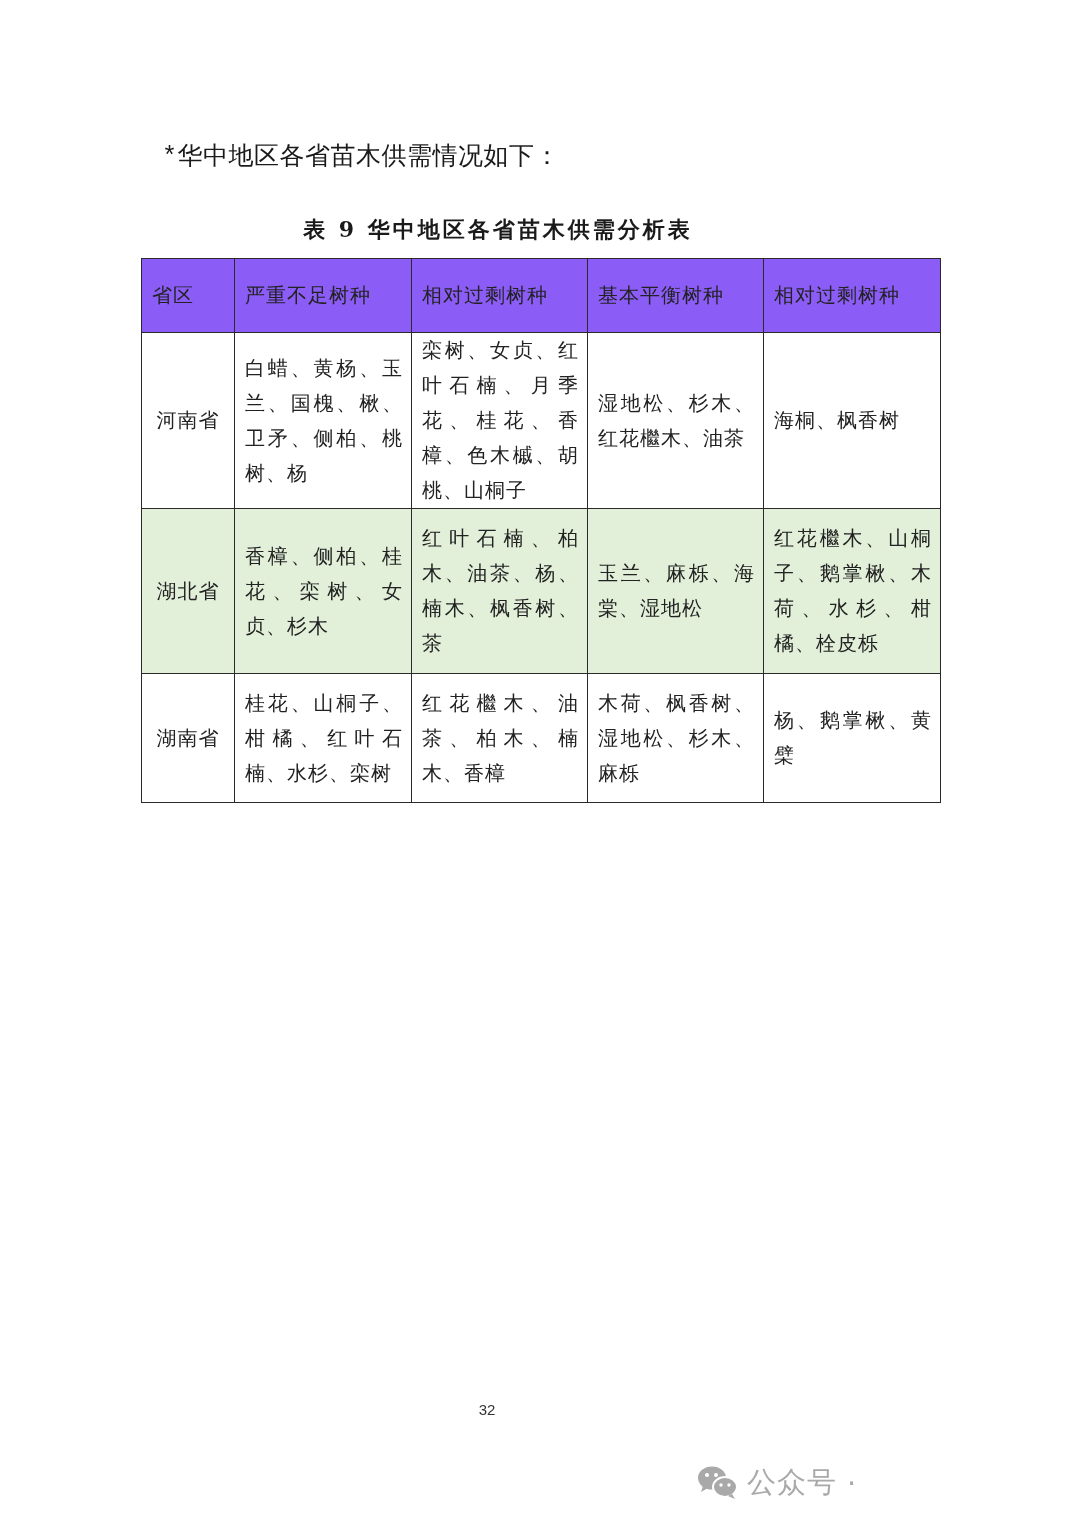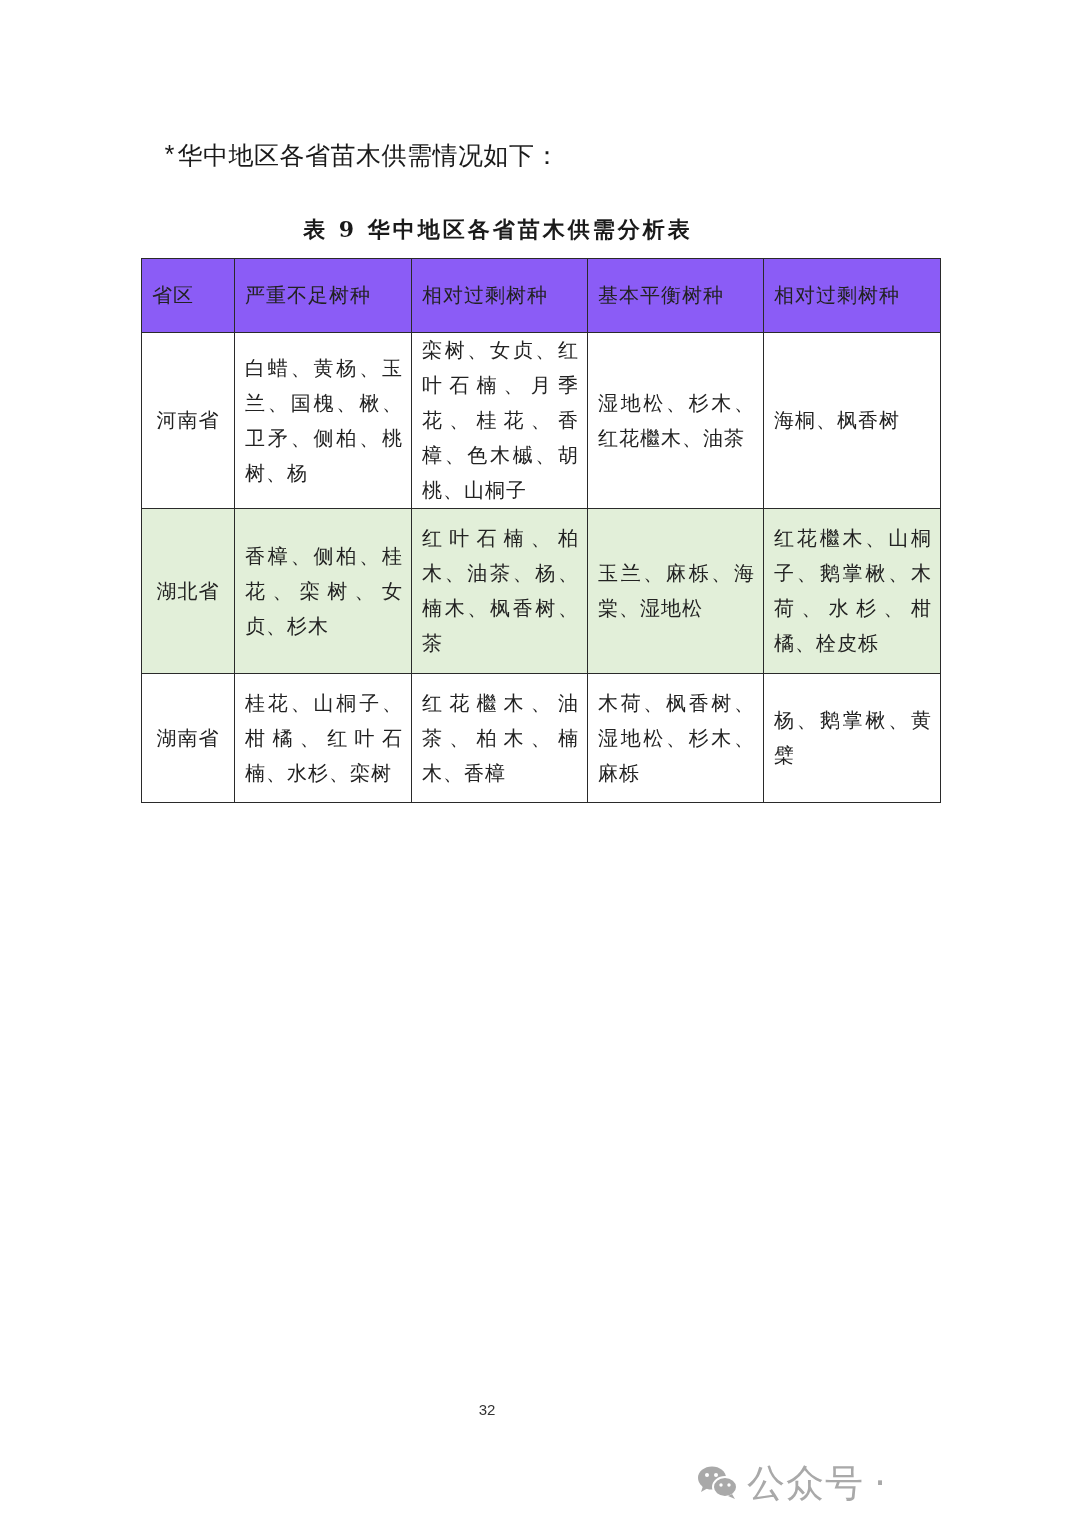--- a/index.html
+++ b/index.html
@@ -86,21 +86,21 @@
       color: #333;
     }
     .watermark {
       position: absolute;
       left: 697px;
       top: 1463px;
       height: 40px;
       display: flex;
       align-items: center;
       font-family: "DejaVu Sans", sans-serif;
-      font-size: 38px;
+      font-size: 29px;
       color: #a9a9a9;
       letter-spacing: 1px;
       white-space: nowrap;
     }
     .watermark .wechat-icon {
       width: 42px;
       height: 36px;
       margin-right: 8px;
       display: inline-block;
     }

